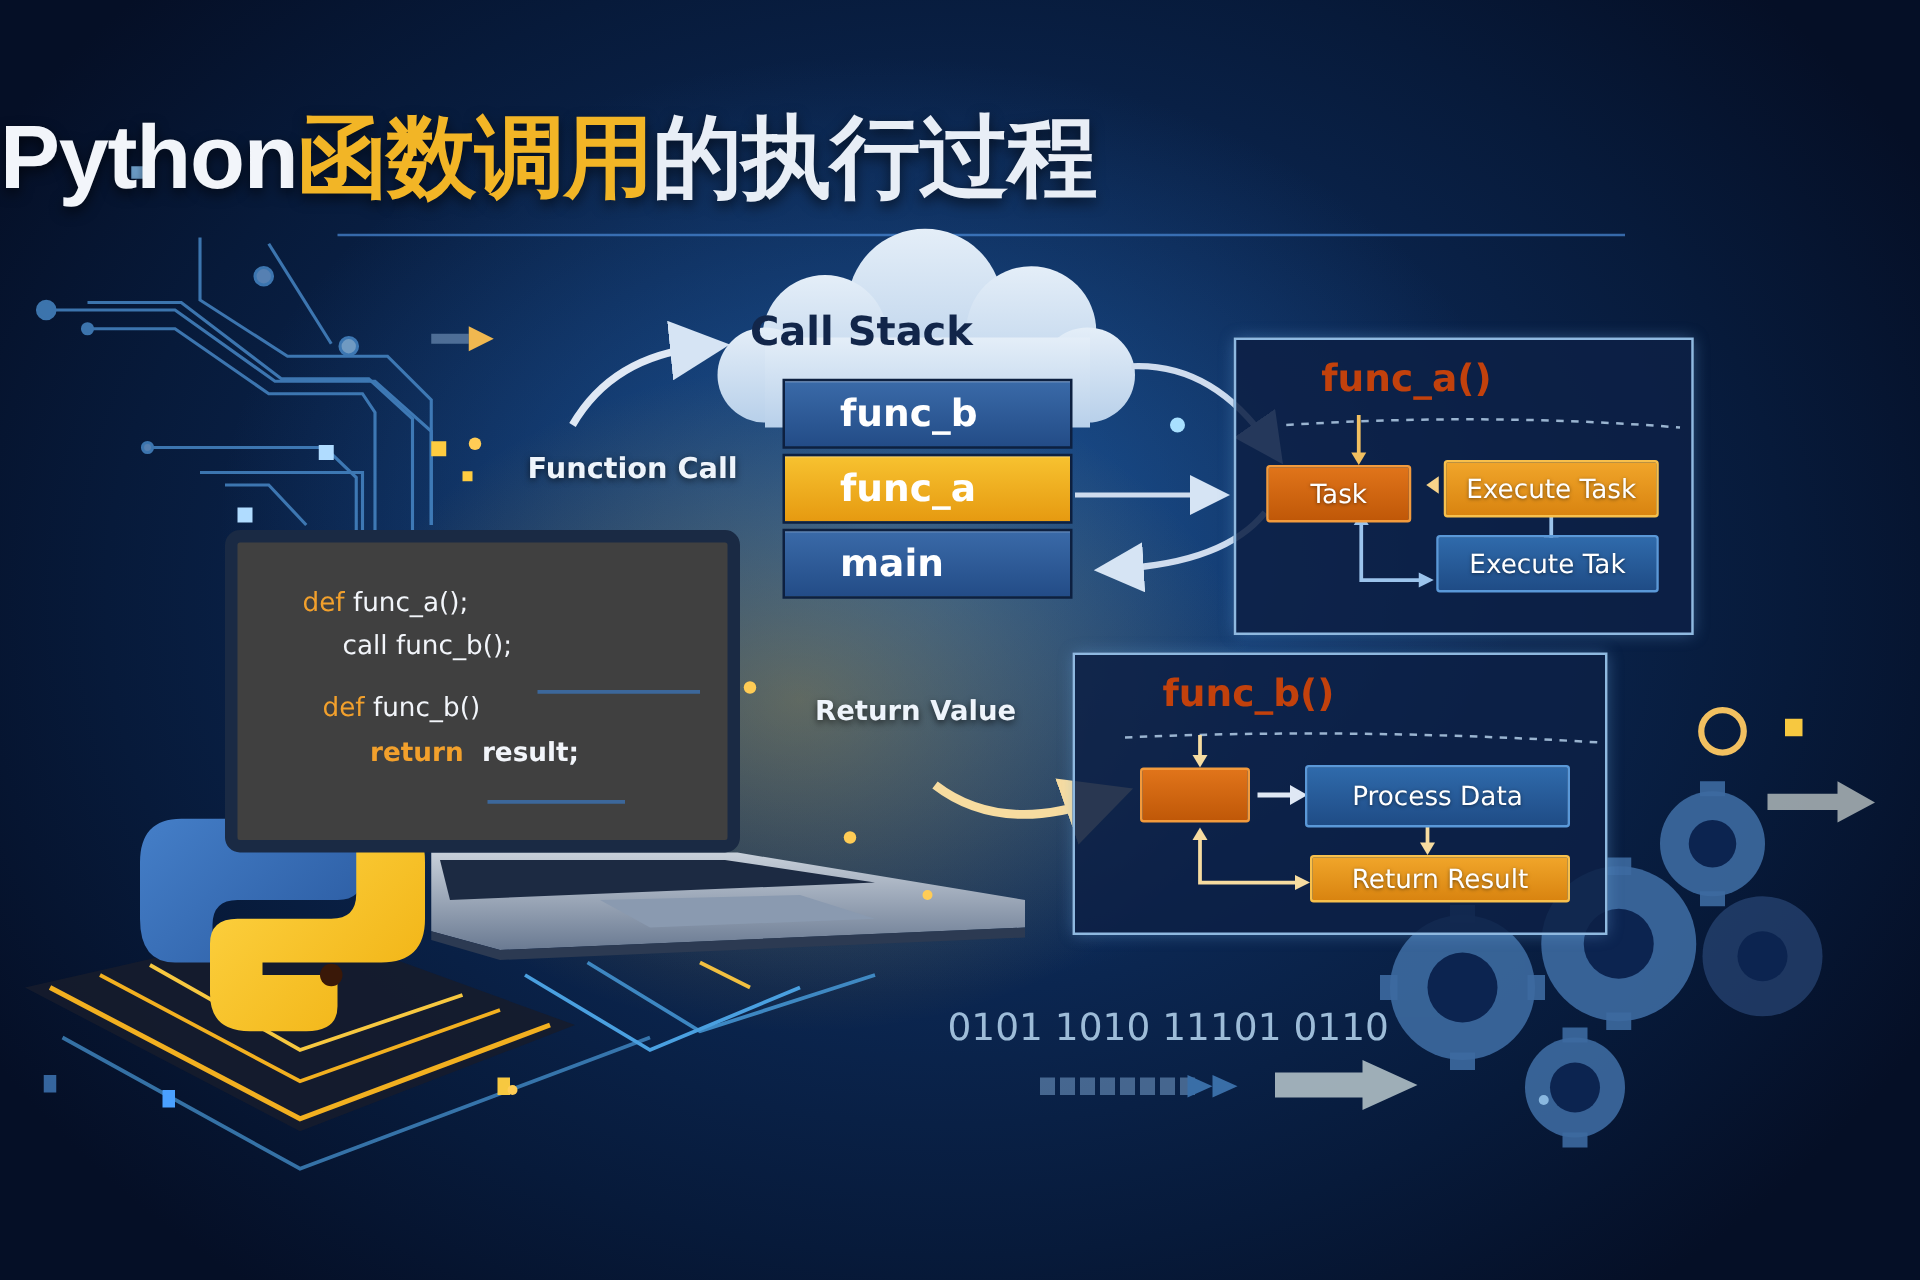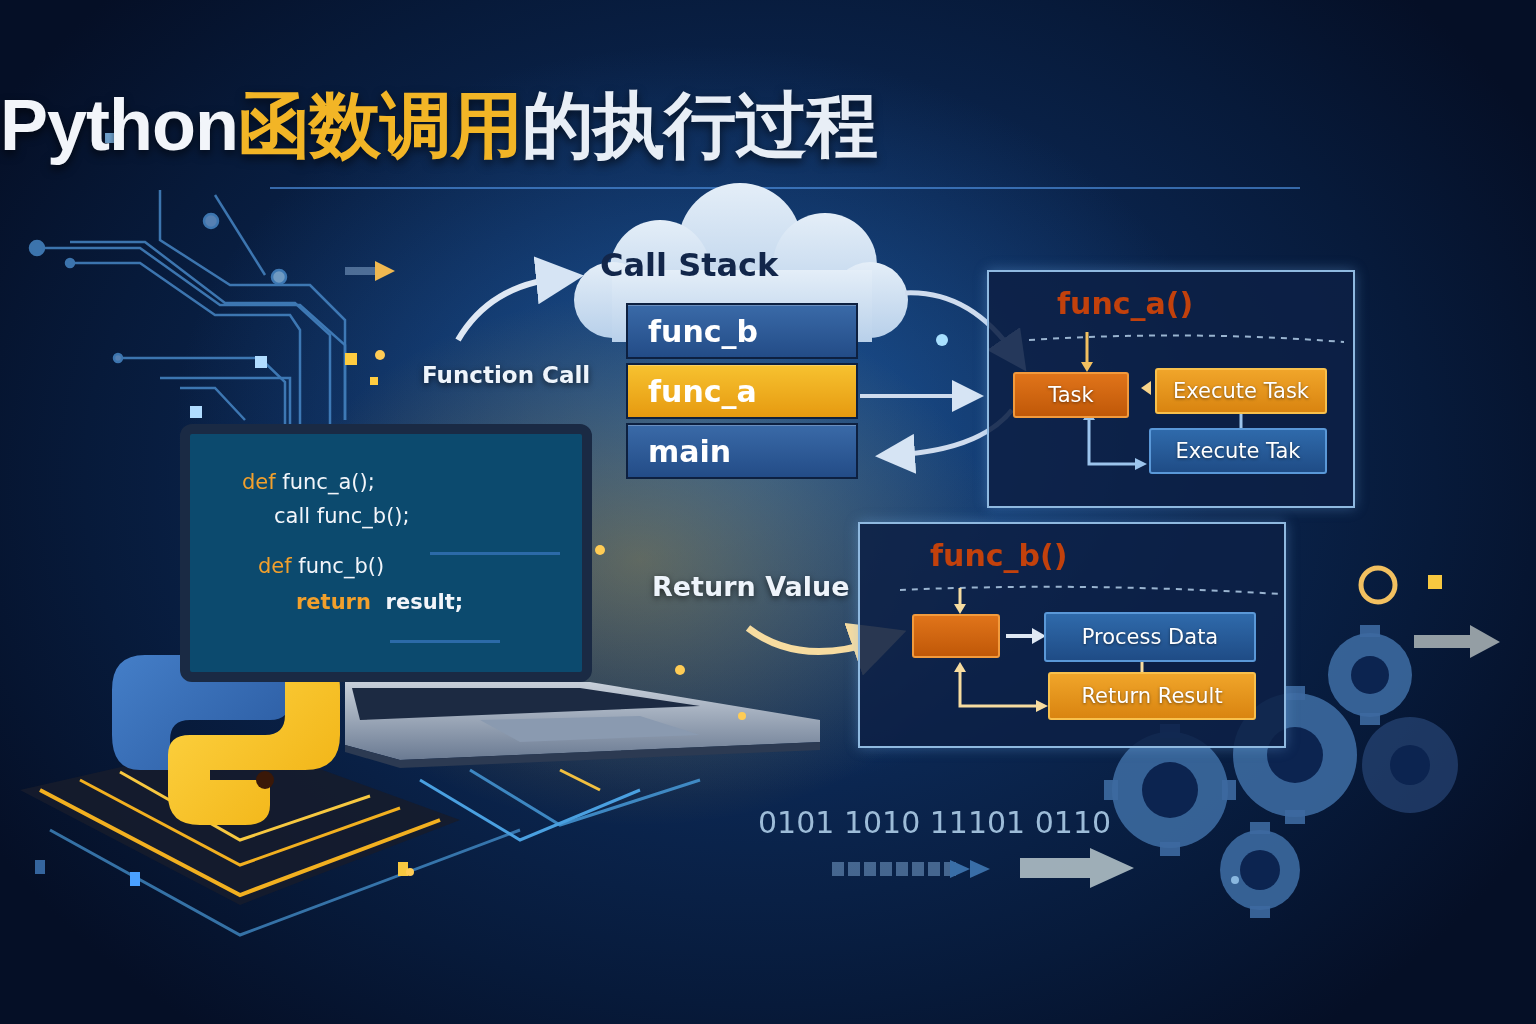--- a/index.html
+++ b/index.html
@@ -23,21 +23,21 @@
   }
   .title .py { color:#f2f5fa; }
   .title .hl { color:#f2b526; }
   .title .rest { color:#e8eef6; }
 
   
   .cloud-label { left:600px; top:246px; width:280px; font-family:"DejaVu Sans", sans-serif; font-weight:bold; font-size:32px; color:#12264a; }
   .stack { left:626px; top:303px; width:232px; }
   .stack-item {
     height:56px; margin-bottom:4px; border:2px solid #0d2040;
-    display:flex; align-items:center; padding-left:20px; box-sizing:border-box;
+    display:flex; align-items:center; padding-left:44px; box-sizing:border-box;
     font-weight:bold; font-size:30px; color:#fff;
     background:linear-gradient(#3a6aa8, #234c87);
     box-shadow: inset 0 1px 0 rgba(255,255,255,0.25);
   }
   .stack-item.active { background:linear-gradient(#f7c230, #e69a10); }
 
   .label-white { color:#eef4fb; font-weight:bold; font-family:"DejaVu Sans", sans-serif; text-shadow:0 2px 6px rgba(0,0,0,0.6); }
 
   
   .panel {
@@ -51,21 +51,21 @@
     border-radius:3px; box-sizing:border-box;
     text-shadow:0 1px 3px rgba(0,0,0,0.5);
   }
   .box.orange { background:linear-gradient(#e0741a,#c05808); border:2px solid #f29a3c; }
   .box.amber { background:linear-gradient(#f0a52a,#d98410); border:2px solid #f8c04c; }
   .box.blue { background:linear-gradient(#2f6aab,#1f4c86); border:2px solid #5a98d8; }
 
   
   .screen {
     left:180px; top:424px; width:412px; height:258px;
-    background:#0c4a6e; border:10px solid #1a2a44; border-radius:12px;
+    background:#404040; border:10px solid #1a2a44; border-radius:12px;
     box-sizing:border-box;
   }
   .code-line { font-family:"DejaVu Sans", sans-serif; font-size:21px; color:#f2f5fa; white-space:pre; }
   .kw { color:#f2a02c; }
 
   .binary { left:758px; top:805px; font-size:30px; color:#9dbcd8; font-family:"DejaVu Sans", sans-serif; }
 </style>
 </head>
 <body>
 
@@ -222,21 +222,21 @@
       <circle cx="1235" cy="880" r="4" fill="#8ab8e0"></circle>
     <circle cx="942" cy="340" r="6" fill="#a8e0ff"></circle>
   </g>
 </svg>
 
 <div class="abs title">
   <span class="py">Python</span><span class="hl">函数调用</span><span class="rest">的执行过程</span>
 </div>
 
 <div class="abs label-white" style="left:422px; top:362px; font-size:23px;">Function Call</div>
-<div class="abs label-white" style="left:652px; top:571px; font-size:27px;">Return Value</div>
+<div class="abs label-white" style="left:652px; top:557px; font-size:22px;">Return Value</div>
 
 <div class="abs cloud-label">Call Stack</div>
 <div class="abs stack">
   <div class="stack-item">func_b</div>
   <div class="stack-item active">func_a</div>
   <div class="stack-item">main</div>
 </div>
 
 <div class="abs panel" style="left:987px; top:270px; width:364px; height:234px;">
   <div class="abs panel-title" style="left:68px; top:14px;">func_a()</div>
@@ -265,21 +265,21 @@
     <path d="M146,112 H175" stroke="#dfe8f4" stroke-width="4"></path>
     <path d="M172,104 L186,112 L172,120 z" fill="#dfe8f4"></path>
     <path d="M282,136 V154" stroke="#f7dca0" stroke-width="3"></path>
     <path d="M276,150 L282,160 L288,150 z" fill="#f7dca0"></path>
     <path d="M100,142 V182 H180" stroke="#f7dca0" stroke-width="3" fill="none"></path>
     <path d="M176,176 L188,182 L176,188 z" fill="#f7dca0"></path>
     <path d="M94,148 L100,138 L106,148 z" fill="#f7dca0"></path>
   </svg>
   <div class="abs box orange" style="left:52px; top:90px; width:88px; height:44px;"></div>
   <div class="abs box blue" style="left:184px; top:88px; width:212px; height:50px;">Process Data</div>
-  <div class="abs box amber" style="left:188px; top:148px; width:208px; height:48px;">Return Result</div>
+  <div class="abs box amber" style="left:188px; top:160px; width:208px; height:38px;">Return Result</div>
 </div>
 
 <div class="abs screen">
   <div class="abs code-line" style="left:52px; top:36px;"><span class="kw">def</span><span> func_a();</span></div>
   <div class="abs code-line" style="left:84px; top:70px;">call func_b();</div>
   <div class="abs code-line" style="left:68px; top:120px;"><span class="kw">def</span><span> func_b()</span></div>
   <div class="abs code-line" style="left:106px; top:156px;font-weight:bold;"><span class="kw">return</span><span>  result;</span></div>
   <div class="abs" style="left:240px; top:118px; width:130px; height:3px; background:#3a78c0; opacity:0.7;"></div>
   <div class="abs" style="left:200px; top:206px; width:110px; height:3px; background:#3a78c0; opacity:0.7;"></div>
 </div>

